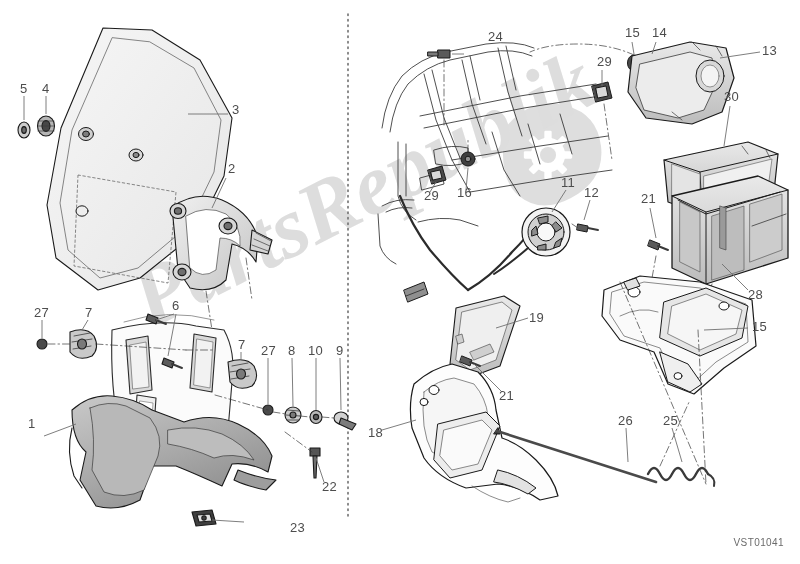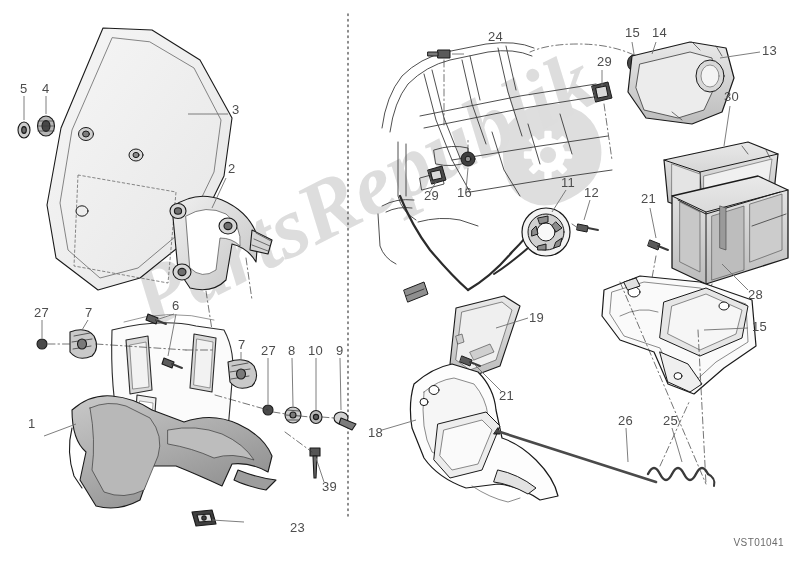--- a/index.html
+++ b/index.html
@@ -479,21 +479,21 @@
     <span class="callout" style="left:762px; top:44px;">13</span>
     <span class="callout" style="left:652px; top:26px;">14</span>
     <span class="callout" style="left:625px; top:26px;">15</span>
     <span class="callout" style="left:457px; top:186px;text-align:right;">16</span>
     <span class="callout" style="left:752px; top:320px;">15</span>
     <span class="callout" style="left:368px; top:426px;">18</span>
     <span class="callout" style="left:529px; top:311px;">19</span>
     <span class="callout" style="left:724px; top:90px;">30</span>
     <span class="callout" style="left:641px; top:192px;">21</span>
     <span class="callout" style="left:499px; top:389px;">21</span>
-    <span class="callout" style="left:322px; top:480px;">39</span>
+    <span class="callout" style="left:322px; top:480px;">22</span>
     <span class="callout" style="left:247px; top:521px;margin-left:43px;">23</span>
     <span class="callout" style="left:466px; top:30px;margin-left:22px;">24</span>
     <span class="callout" style="left:663px; top:414px;">25</span>
     <span class="callout" style="left:618px; top:414px;">26</span>
     <span class="callout" style="left:34px;  top:306px;">27</span>
     <span class="callout" style="left:261px; top:344px;">27</span>
     <span class="callout" style="left:748px; top:288px;">28</span>
     <span class="callout" style="left:597px; top:55px;">29</span>
     <span class="callout" style="left:424px; top:189px;">29</span>
   </div>

